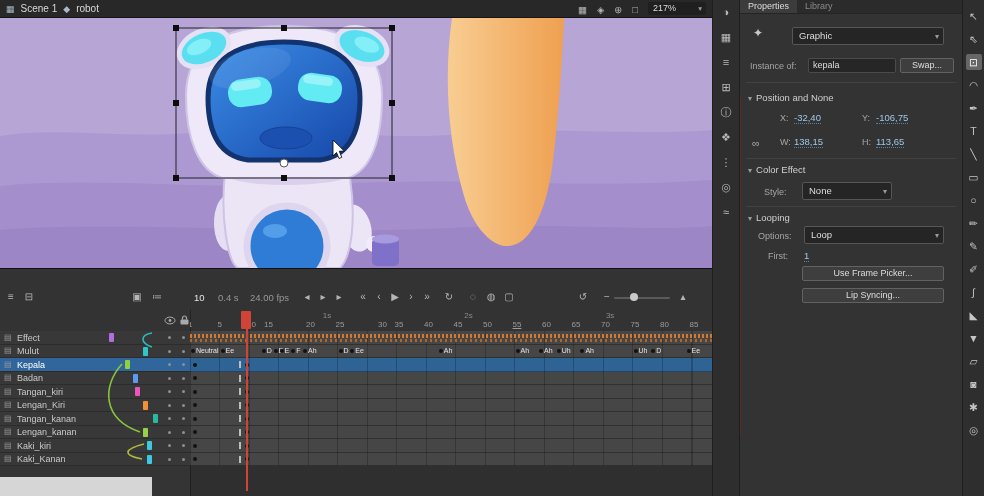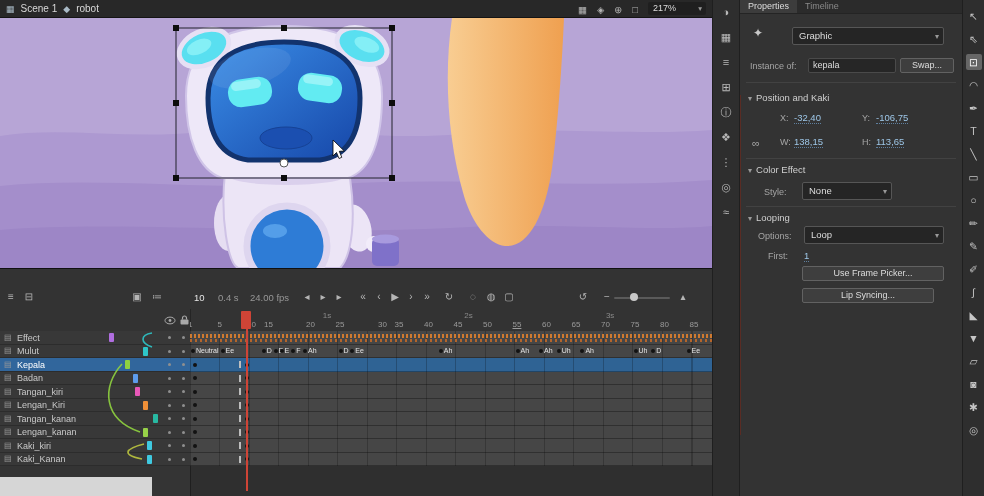--- a/index.html
+++ b/index.html
@@ -424,38 +424,38 @@
       <div class="dock-ic">ⓘ</div>
       <div class="dock-ic">❖</div>
       <div class="dock-ic">⋮</div>
       <div class="dock-ic">◎</div>
       <div class="dock-ic">≈</div>
     </div>
 
   <div id="prop-panel">
     <div id="prop-tabs">
         <div class="ptab act">Properties</div>
-        <div class="ptab">Timeline</div>
+        <div class="ptab">Library</div>
       </div>
     <div id="prop-accent"></div>
 
     <span class="picon" style="left:13px;top:26px">✦</span>
     <div class="dd" style="left:52px;top:27px;width:152px">
       <span>Graphic</span>
       <span class="caret">▾</span>
     </div>
 
     <span class="plabel" style="left:10px;top:61px">Instance of:</span>
     <div class="pfield" style="left:68px;top:58px;width:88px">kepala</div>
     <div class="pbtn" style="left:160px;top:58px;width:54px">Swap...</div>
 
     <div class="pdiv" style="position:absolute;left:6px;right:6px;top:82px;height:1px;background:#424242"></div>
 
     <div class="sechead" style="left:8px;top:92px">
-      <span class="tri">▾</span><span>Position and Kaki</span>
+      <span class="tri">▾</span><span>Position and None</span>
     </div>
     <span class="pl plabel" style="left:40px;top:113px">X:</span>
     <span class="hot" style="left:54px;top:112px">-32,40</span>
     <span class="plabel" style="left:122px;top:113px">Y:</span>
     <span class="hot" style="left:136px;top:112px">-106,75</span>
     <span class="plabel" style="left:12px;top:137px;font-size:11px">∞</span>
     <span class="plabel" style="left:40px;top:137px">W:</span>
     <span class="hot" style="left:54px;top:136px">138,15</span>
     <span class="plabel" style="left:122px;top:137px">H:</span>
     <span class="hot" style="left:136px;top:136px">113,65</span>
@@ -478,21 +478,21 @@
     </div>
     <span class="plabel" style="left:18px;top:231px">Options:</span>
     <div class="dd" style="left:64px;top:226px;width:140px">
       <span>Loop</span>
       <span class="caret">▾</span>
     </div>
     <span class="plabel" style="left:28px;top:251px">First:</span>
     <span class="hot" style="left:64px;top:250px">1</span>
 
     <div class="pbtn" style="left:62px;top:266px;width:142px">Use Frame Picker...</div>
-    <div class="pbtn" style="left:62px;top:288px;width:132px">Lip Syncing...</div>
+    <div class="pbtn" style="left:62px;top:288px;width:142px">Lip Syncing...</div>
   </div>
 
   <div id="tools-strip">
       <div class="tool-ic">↖</div>
       <div class="tool-ic">⇖</div>
       <div class="tool-ic sel">⊡</div>
       <div class="tool-ic">◠</div>
       <div class="tool-ic">✒</div>
       <div class="tool-ic">T</div>
       <div class="tool-ic">╲</div>

